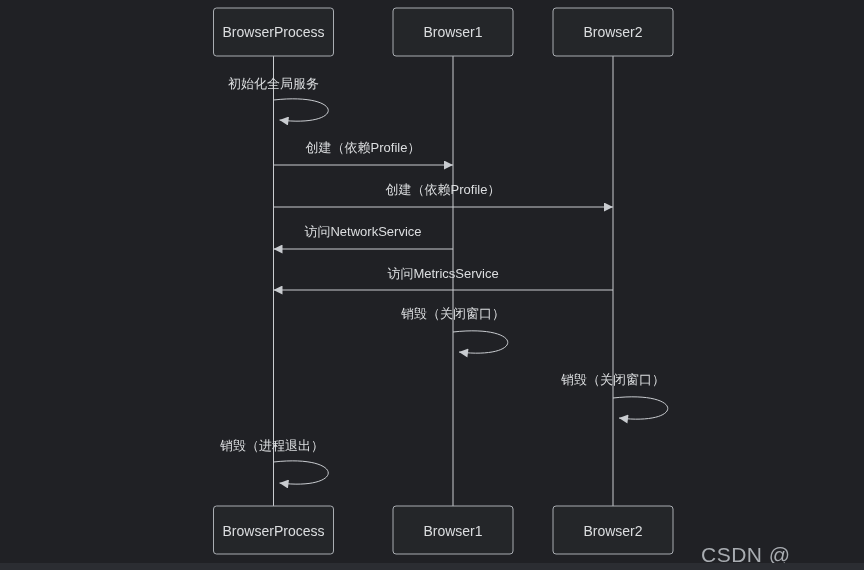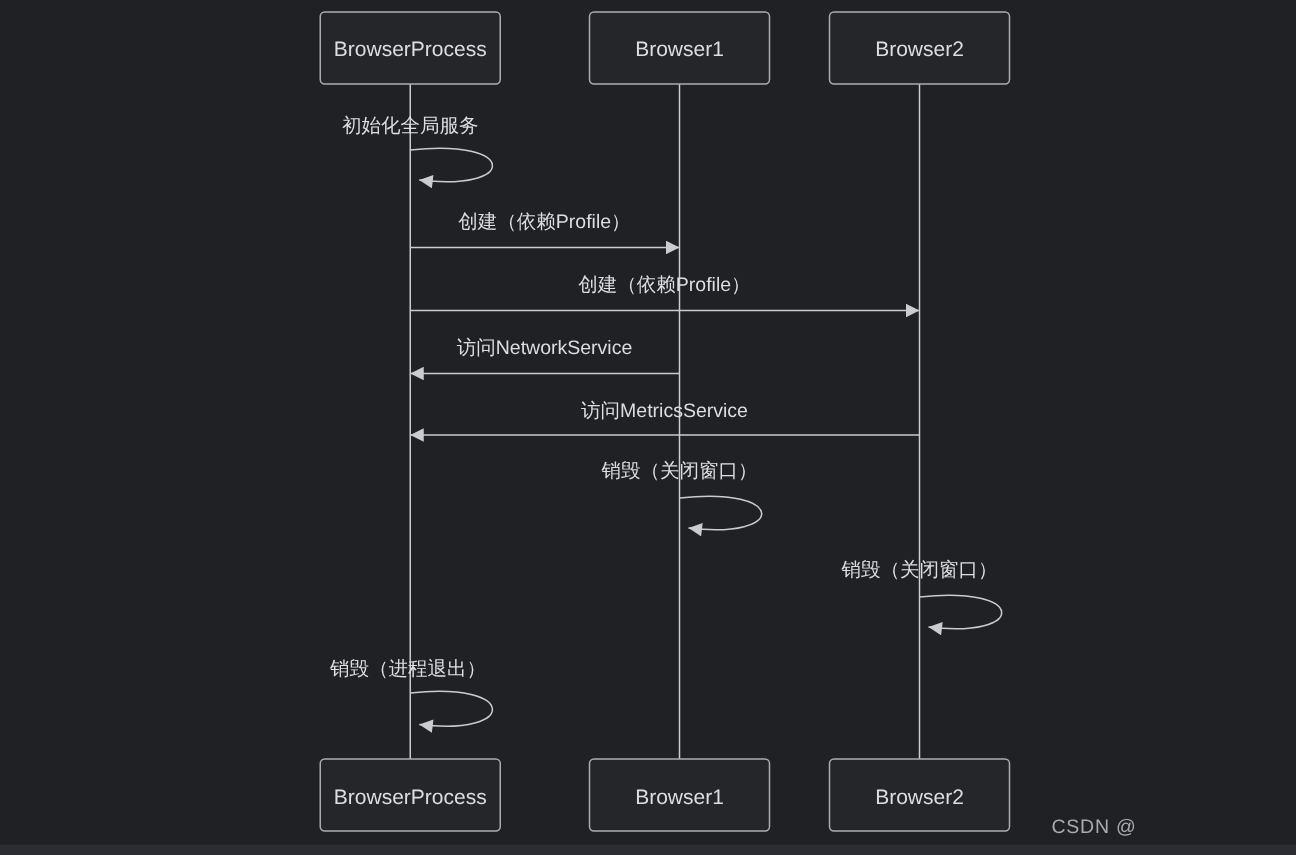--- a/index.html
+++ b/index.html
@@ -24,21 +24,21 @@
     font-family:"Liberation Sans","DejaVu Sans",sans-serif;
     fill:var(--text);
   }
   .actor-label{font-size:14px;}
   .msg-label{font-size:13px;}
   .actor-box{fill:var(--box_fill);stroke:var(--box_border);stroke-width:1;}
   .lifeline{stroke:var(--line);stroke-width:1;}
   .signal{stroke:var(--line);stroke-width:1;fill:none;}
   .watermark{
     position:absolute;left:701px;top:543px;
-    font-size:13px;color:var(--watermark);
+    font-size:21px;color:var(--watermark);
     letter-spacing:0.5px;
   }
   .footer-strip{
     position:absolute;left:0;top:563px;width:864px;height:7px;
     background:var(--footer_strip);
   }
 </style>
 </head>
 <body>
 

